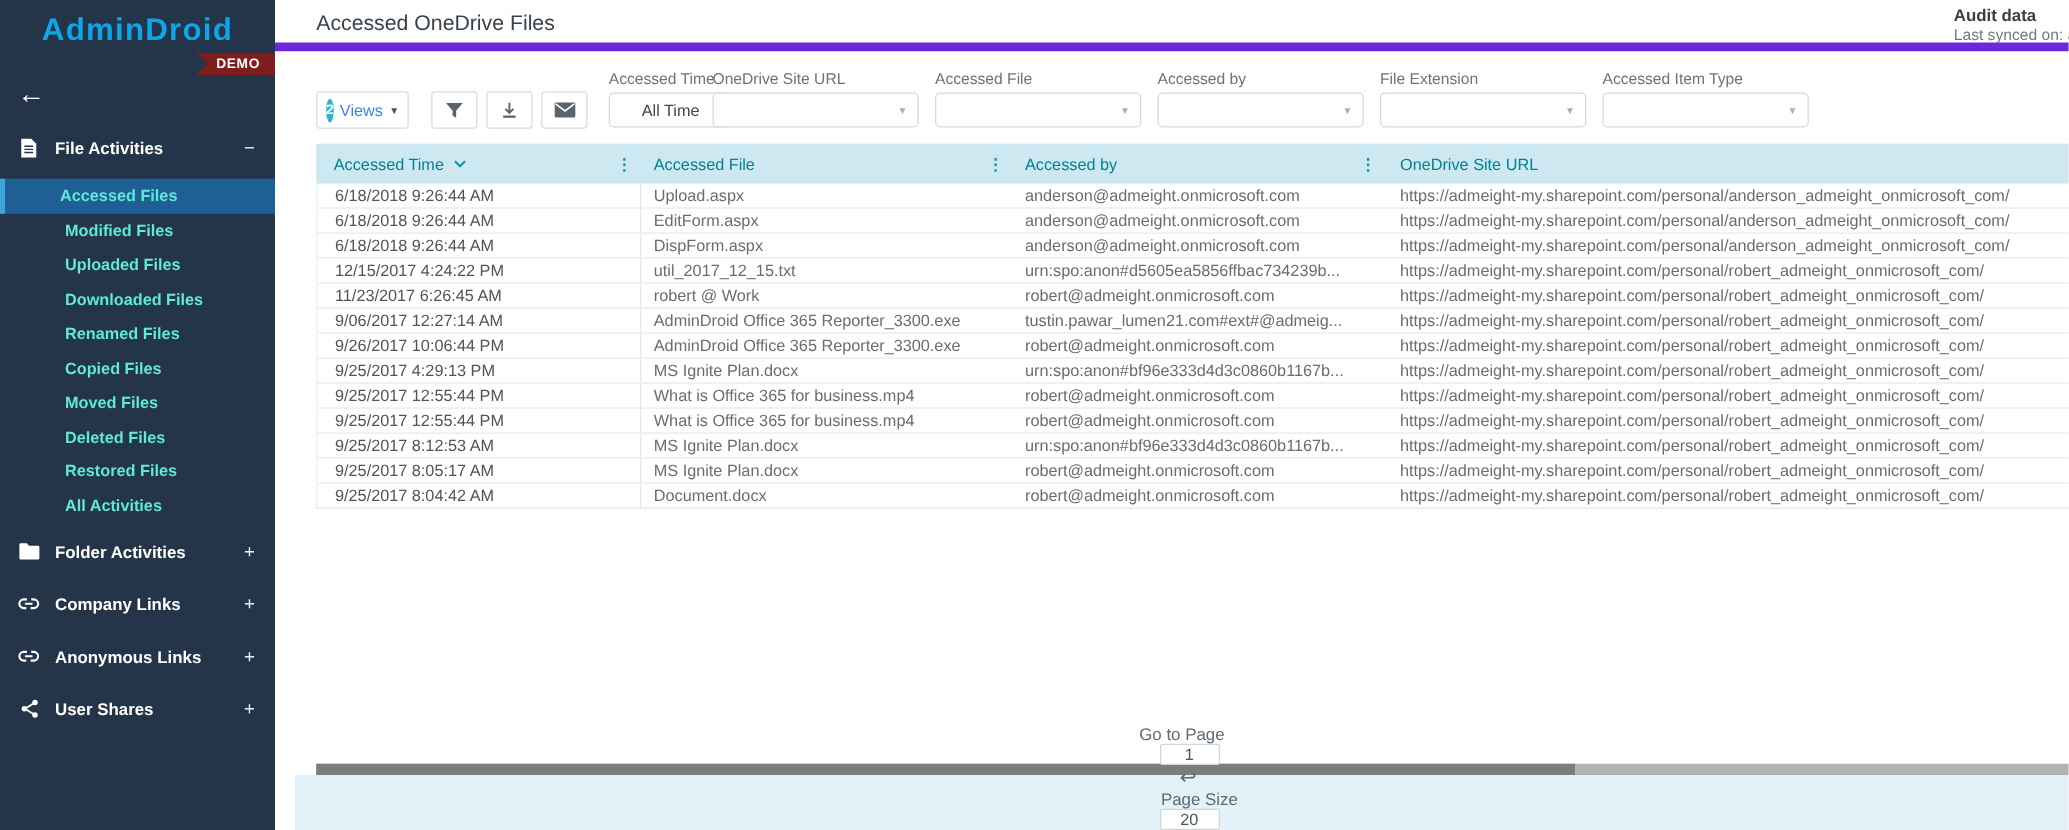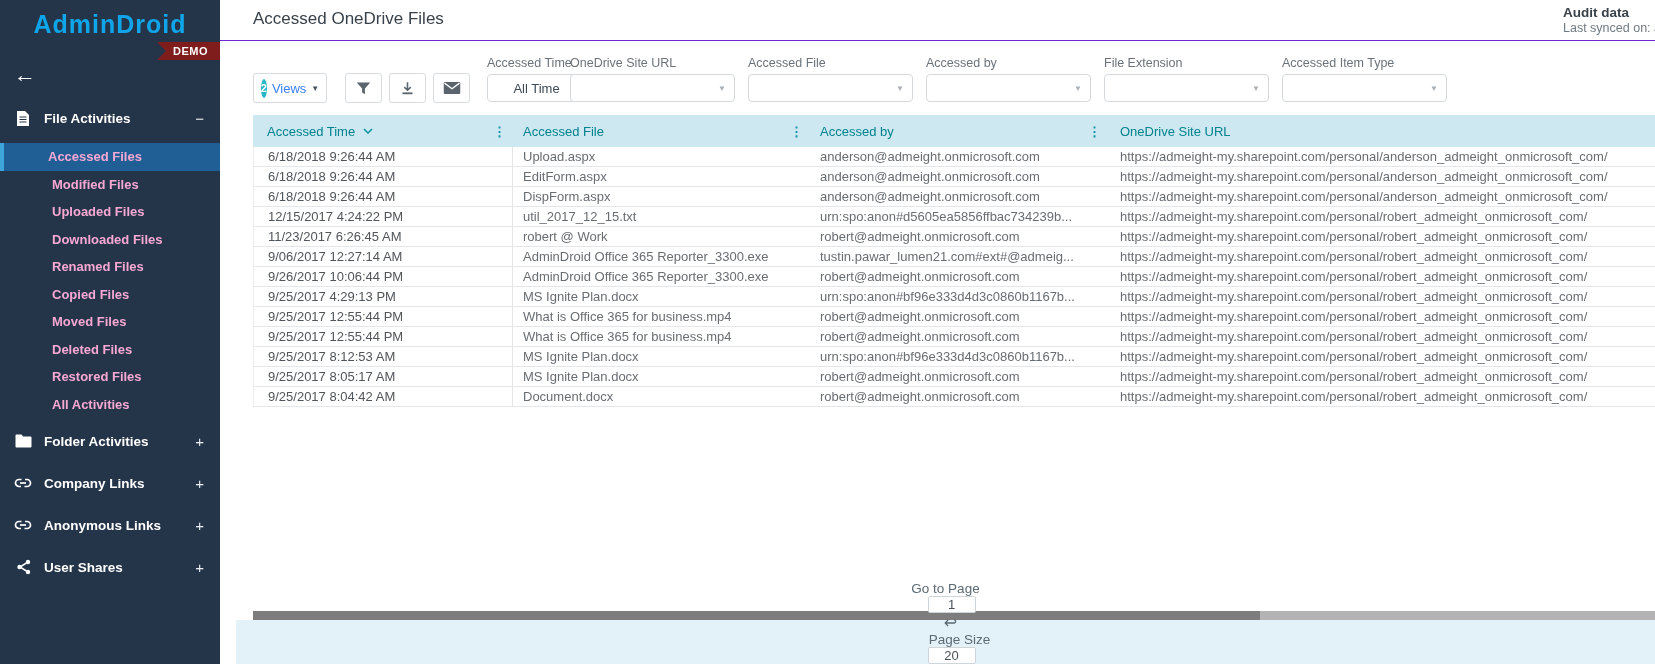--- a/index.html
+++ b/index.html
@@ -13,26 +13,26 @@
     font-weight:bold; letter-spacing:.5px; padding:3px 12px 3px 16px;
     clip-path:polygon(0 0,100% 0,100% 100%,0 100%,9px 50%); }
   .back-arrow { margin:24px 0 0 14px; font-size:22px; line-height:24px; color:#fff; width:28px; cursor:pointer; }
   .nav-section { display:flex; align-items:center; height:38px; padding:0 16px 0 14px; gap:12px;
     font-size:13.5px; font-weight:bold; cursor:pointer; margin-top:4px; }
   .nav-section.first { margin-top:12px; }
   .nav-section .toggle { margin-left:auto; font-size:15px; font-weight:normal; color:#e8eef4; }
   .nav-section .s-icon { width:18px; display:flex; justify-content:center; }
   #file-items { margin:6px 0 4px 0; }
   .nav-item { height:27.5px; display:flex; align-items:center; padding-left:48px; font-size:13px;
-    color:#f9a8d4; font-weight:bold; cursor:pointer; border-left:4px solid transparent; }
+    color:#5eead4; font-weight:bold; cursor:pointer; border-left:4px solid transparent; }
   .nav-item.active { background:#205f95; border-left-color:#3da5d9; padding-left:44px; }
 
   
   #main { position:absolute; left:220px; top:0; right:0; bottom:0; }
-  .page-header { position:absolute; left:0; right:0; top:0; height:41px; border-bottom:1px solid #6d28d9; background:#fff; }
+  .page-header { position:absolute; left:0; right:0; top:0; height:41px; border-bottom:7px solid #6d28d9; background:#fff; }
   .page-title { position:absolute; left:33px; top:9px; font-size:17px; color:#39424a; }
   .audit { position:absolute; left:1343px; top:5px; white-space:nowrap; }
   .audit-title { font-size:13.5px; font-weight:bold; color:#39424a; }
   .audit-sub { font-size:12.5px; color:#707a82; margin-top:1px; }
 
   
   .btn { border:1px solid #d8dbdd; border-radius:3px; background:#fff; display:flex; align-items:center;
     justify-content:center; cursor:pointer; }
   .views-btn { position:absolute; left:33px; top:73px; width:74px; height:30px; gap:5px; padding:0 8px; }
   .views-badge { width:19px; height:19px; border-radius:50%; background:#2ab7c9; color:#fff; font-size:11px;

